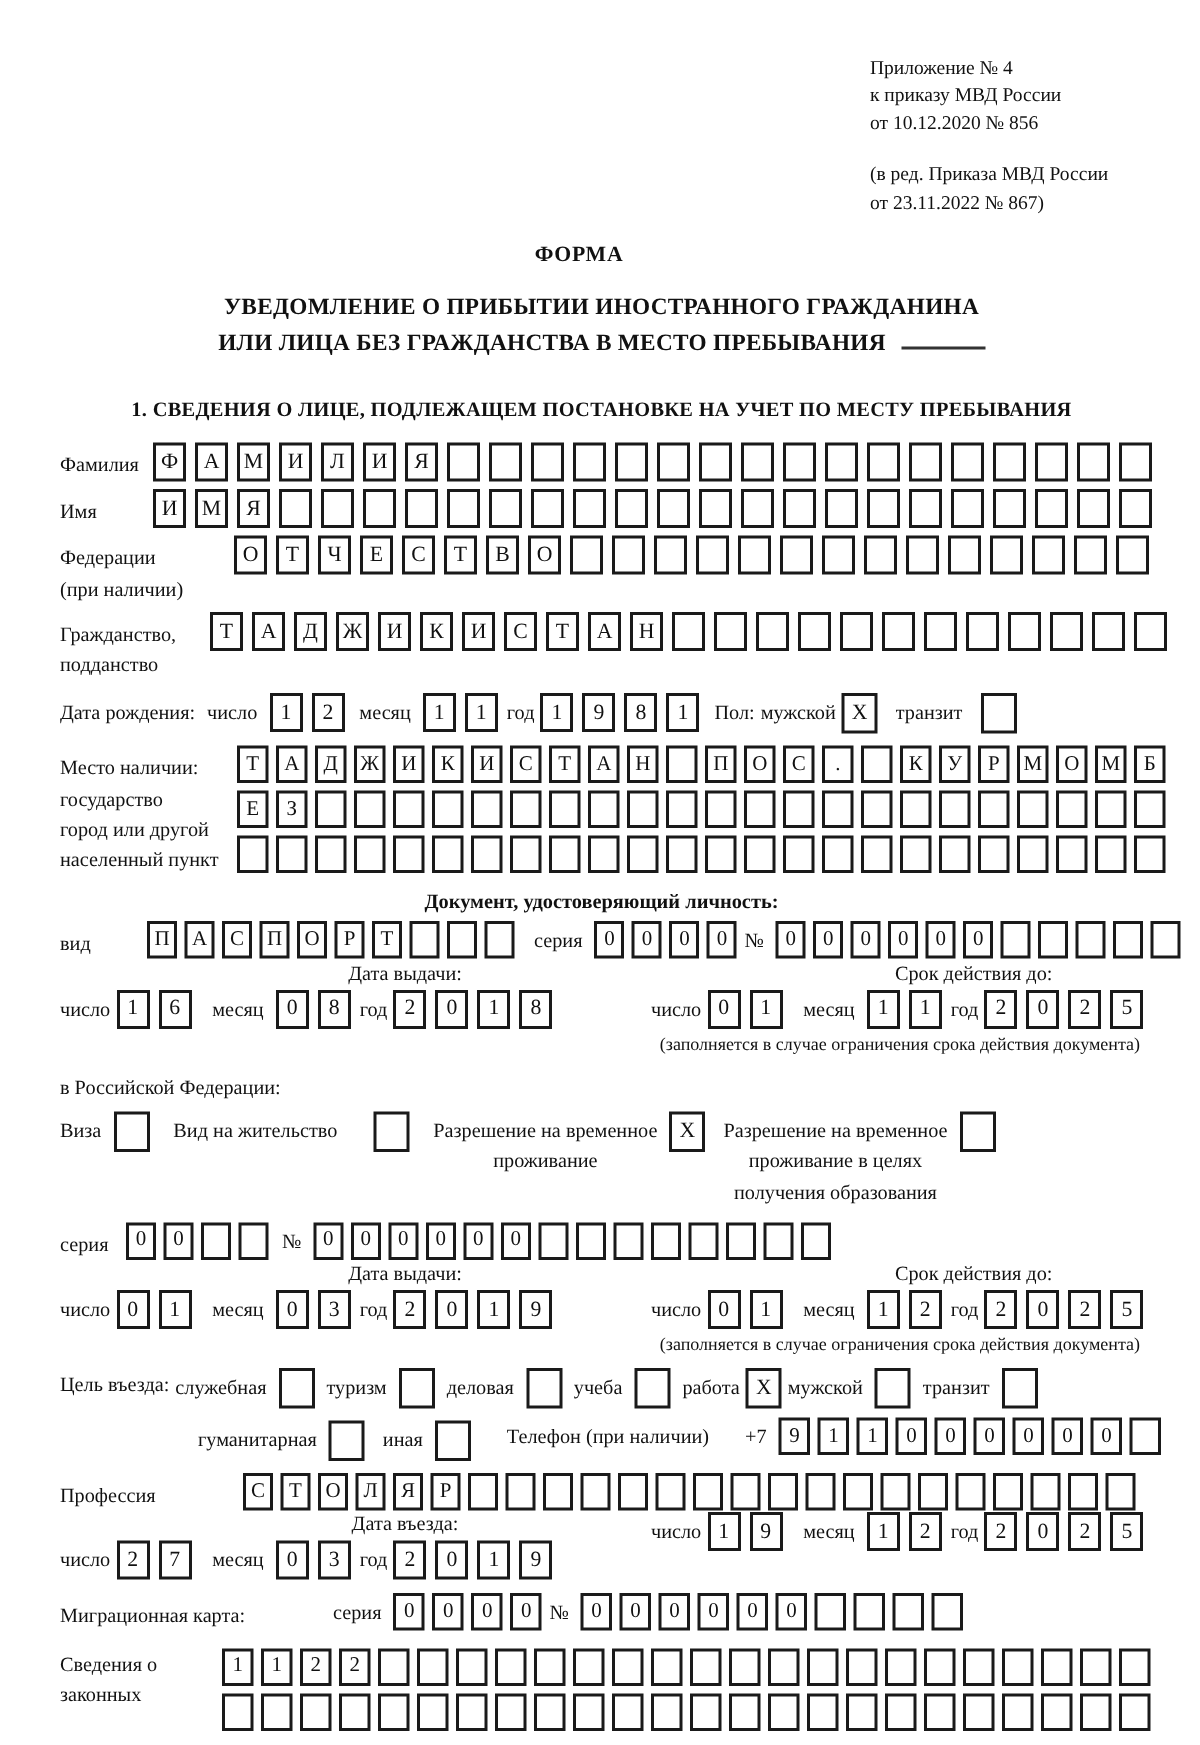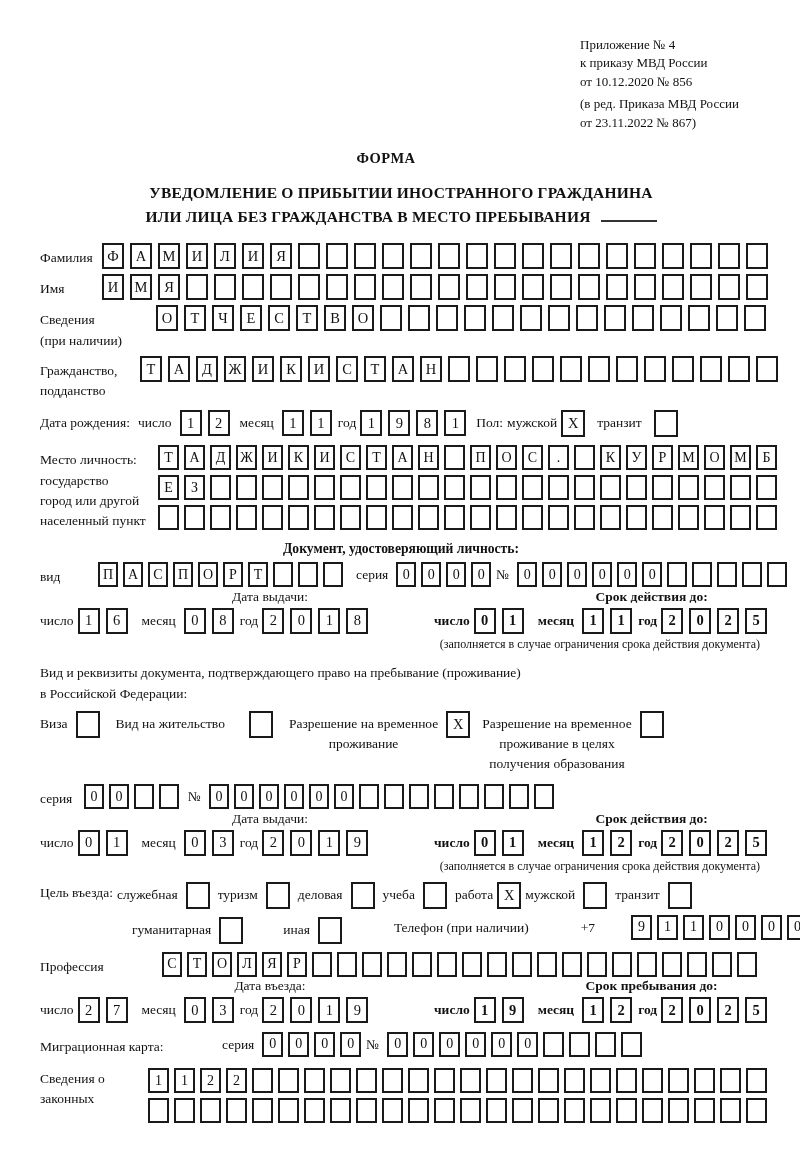--- a/index.html
+++ b/index.html
@@ -5,21 +5,21 @@
   html,body{margin:0;padding:0;background:#fff;}
   body{
     width:800px;height:1163px;overflow:hidden;
     font-family:"Liberation Serif","DejaVu Serif",serif;
     color:#111;
   }
   .page{padding:36px 38px 0 40px;position:relative;}
 
   
   .appendix{margin-left:540px;font-size:13px;line-height:1.42;}
-  .appendix .amend{margin-top:4px;}
+  .appendix .amend{margin-top:16px;}
   .form-word{
     text-align:center;padding-right:30px;margin-top:18px;
     font-weight:bold;font-size:14.5px;letter-spacing:.5px;
   }
 
   
   .title{
     text-align:center;font-weight:bold;font-size:15.5px;line-height:1.55;
     margin-top:14px;letter-spacing:.2px;
   }
@@ -57,21 +57,21 @@
 
   .doc-heading{text-align:center;font-weight:bold;font-size:13.6px;margin-top:10px;}
 
   .inline-lbl{padding-top:5px;flex:none;}
   .gap4{margin-left:4px;}  .gap8{margin-left:8px;}
   .gap12{margin-left:12px;} .gap16{margin-left:16px;} .gap24{margin-left:24px;}
 
   
   .daterow{display:flex;margin-top:1px;text-align:center;}
   .datecol-l{flex:none;width:370px;}
-  .datecol-r{flex:none;font-weight:bold;}
+  .datecol-r{flex:none;}
   .datehead{font-size:13.5px;margin-left:90px;margin-bottom:3px;}
   .datehead--r{margin-left:120px;}
   .dategroup{display:flex;align-items:flex-start;}
   .finenote{font-size:12px;text-align:right;padding-right:2px;margin-top:3px;}
 
   .plainline{margin-top:10px;line-height:1.6;}
 
   
   .optrow{display:flex;align-items:flex-start;margin-top:8px;font-family:Liberation Serif, serif;}
   .opt{display:flex;align-items:flex-start;}
@@ -94,20 +94,21 @@
   </div>
   <div class="form-word">ФОРМА</div>
 
   <div class="title">
     <div>УВЕДОМЛЕНИЕ О ПРИБЫТИИ ИНОСТРАННОГО ГРАЖДАНИНА</div>
     <div>
       <span>ИЛИ ЛИЦА БЕЗ ГРАЖДАНСТВА В МЕСТО ПРЕБЫВАНИЯ</span><span class="title-underline"></span>
     </div>
   </div>
 
+  <div class="section-heading">1. СВЕДЕНИЯ О ЛИЦЕ, ПОДЛЕЖАЩЕМ ПОСТАНОВКЕ НА УЧЕТ ПО МЕСТУ ПРЕБЫВАНИЯ</div>
 
   <div class="formbody">
 
     <div class="frow">
       <div class="flabel" style="width:62px">Фамилия</div>
       <div class="cells">
           <span class="cell">Ф</span>
           <span class="cell">А</span>
           <span class="cell">М</span>
           <span class="cell">И</span>
@@ -159,21 +160,21 @@
           <span class="cell"></span>
           <span class="cell"></span>
           <span class="cell"></span>
           <span class="cell"></span>
           <span class="cell"></span>
         </div>
     </div>
 
     <div class="frow">
       <div class="flabel" style="width:116px">
-        <div>Сведения</div>
+        <div>Федерации</div>
         <div>(при наличии)</div>
       </div>
       <div class="cells">
           <span class="cell">О</span>
           <span class="cell">Т</span>
           <span class="cell">Ч</span>
           <span class="cell">Е</span>
           <span class="cell">С</span>
           <span class="cell">Т</span>
           <span class="cell">В</span>
@@ -248,21 +249,21 @@
         </div>
       <div class="inline-lbl gap4">Пол:</div>
       <div class="inline-lbl gap4">мужской</div>
       <span class="chk gap4">X</span>
       <div class="inline-lbl gap12">транзит</div>
       <span class="chk gap12"></span>
     </div>
 
     <div class="frow" style="margin-top:8px;">
       <div class="flabel" style="width:118px">
-        <div>Место личность:</div>
+        <div>Место наличии:</div>
         <div>государство</div>
         <div>город или другой</div>
         <div>населенный пункт</div>
       </div>
       <div class="stack">
         <div class="cells cells--sm">
             <span class="cell">Т</span>
             <span class="cell">А</span>
             <span class="cell">Д</span>
             <span class="cell">Ж</span>
@@ -423,21 +424,20 @@
               <span class="cell">0</span>
               <span class="cell">2</span>
               <span class="cell">5</span>
             </div>
         </div>
       </div>
     </div>
     <div class="finenote">(заполняется в случае ограничения срока действия документа)</div>
 
     <div class="plainline">
-      <div>Вид и реквизиты документа, подтверждающего право на пребывание (проживание)</div>
       <div>в Российской Федерации:</div>
     </div>
 
     <div class="optrow" style="margin-top:4px;">
       <div class="opt">
         <div class="olabel">Виза</div>
         <span class="chk"></span>
       </div>
       <div class="opt gap16">
         <div class="olabel">Вид на жительство</div>
@@ -560,21 +560,21 @@
       <div class="opt gap4">
         <div class="olabel">мужской</div>
         <span class="chk"></span>
       </div>
       <div class="opt gap8">
         <div class="olabel">транзит</div>
         <span class="chk"></span>
       </div>
     </div>
 
-    <div class="optrow" style="margin-top:6px;padding-left:92px;gap:28px;">
+    <div class="optrow" style="margin-top:6px;padding-left:92px;">
       <div class="opt">
         <div class="olabel">гуманитарная</div>
         <span class="chk"></span>
       </div>
       <div class="opt gap12">
         <div class="olabel">иная</div>
         <span class="chk"></span>
       </div>
       <div class="inline-lbl gap24">Телефон (при наличии)</div>
       <div class="inline-lbl gap24">+7</div>
@@ -639,21 +639,20 @@
           <div class="inline-lbl">год</div>
           <div class="cells gap4">
               <span class="cell">2</span>
               <span class="cell">0</span>
               <span class="cell">1</span>
               <span class="cell">9</span>
             </div>
         </div>
       </div>
       <div class="datecol-r">
-        <div class="datehead datehead--r">Срок пребывания до:</div>
         <div class="dategroup">
           <div class="inline-lbl gap24">число</div>
           <div class="cells gap4">
               <span class="cell">1</span>
               <span class="cell">9</span>
             </div>
           <div class="inline-lbl gap8">месяц</div>
           <div class="cells gap8">
               <span class="cell">1</span>
               <span class="cell">2</span>

